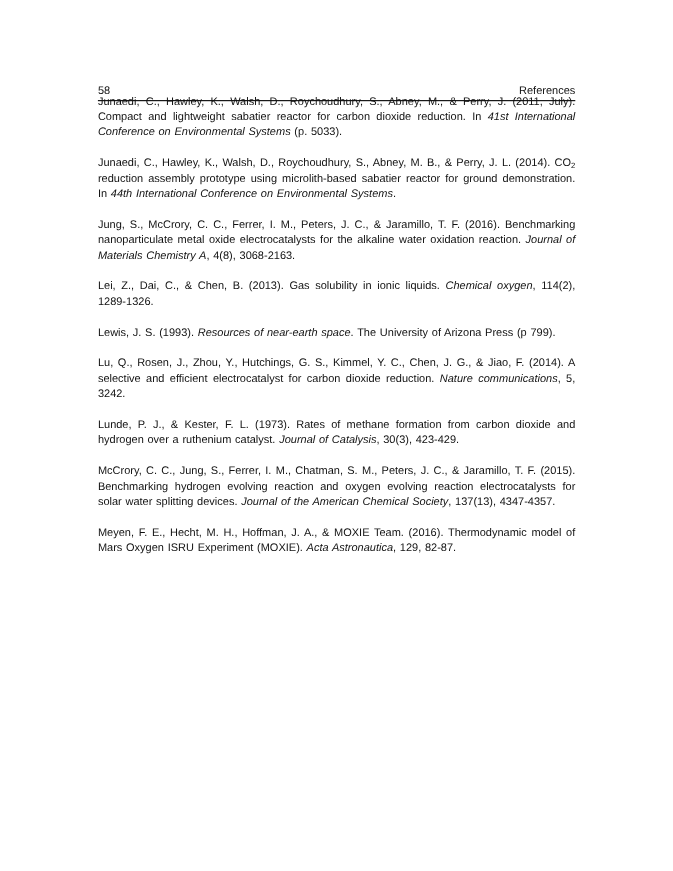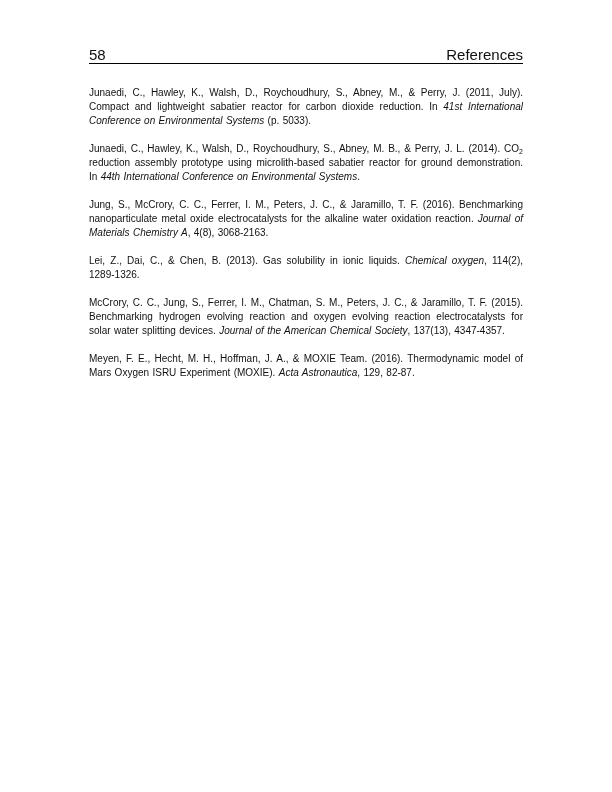--- a/index.html
+++ b/index.html
@@ -14,27 +14,27 @@
   .page {
     position: absolute;
     top: 0; left: 0;
     width: 612px;
     height: 792px;
     background: #ffffff;
     overflow: hidden;
   }
   .page-header {
     position: absolute;
-    top: 49px;
+    top: 77px;
     left: 89px;
     right: 89px;
     display: flex;
     justify-content: space-between;
     align-items: flex-end;
-    font-size: 15px;
+    font-size: 10px;
     line-height: 11px;
     padding-bottom: 3px;
     border-bottom: 1px solid #000000;
   }
   .page-number { font-weight: 400; }
   .header-title { font-weight: 400; }
   .references {
     position: absolute;
     top: 86px;
     left: 89px;
@@ -63,16 +63,19 @@
   <header class="page-header">
     <span class="page-number">58</span>
     <span class="header-title">References</span>
   </header>
 
   <main class="references">
       <p class="ref-entry"><span>Junaedi, C., Hawley, K., Walsh, D., Roychoudhury, S., Abney, M., &amp; Perry, J. (2011, July). Compact and lightweight sabatier reactor for carbon dioxide reduction. In </span><em>41st International Conference on Environmental Systems</em><span> (p. 5033).</span></p>
       <p class="ref-entry"><span>Junaedi, C., Hawley, K., Walsh, D., Roychoudhury, S., Abney, M. B., &amp; Perry, J. L. (2014). CO</span><sub>2</sub><span> reduction assembly prototype using microlith-based sabatier reactor for ground demonstration. In </span><em>44th International Conference on Environmental Systems</em><span>.</span></p>
       <p class="ref-entry"><span>Jung, S., McCrory, C. C., Ferrer, I. M., Peters, J. C., &amp; Jaramillo, T. F. (2016). Benchmarking nanoparticulate metal oxide electrocatalysts for the alkaline water oxidation reaction. </span><em>Journal of Materials Chemistry A</em><span>, 4(8), 3068-2163.</span></p>
       <p class="ref-entry"><span>Lei, Z., Dai, C., &amp; Chen, B. (2013). Gas solubility in ionic liquids. </span><em>Chemical oxygen</em><span>, 114(2), 1289-1326.</span></p>
+      <p class="ref-entry"><span>Lewis, J. S. (1993). </span><em>Resources of near-earth space</em><span>. The University of Arizona Press (p 799).</span></p>
+      <p class="ref-entry"><span>Lu, Q., Rosen, J., Zhou, Y., Hutchings, G. S., Kimmel, Y. C., Chen, J. G., &amp; Jiao, F. (2014). A selective and efficient electrocatalyst for carbon dioxide reduction. </span><em>Nature communications</em><span>, 5, 3242.</span></p>
+      <p class="ref-entry"><span>Lunde, P. J., &amp; Kester, F. L. (1973). Rates of methane formation from carbon dioxide and hydrogen over a ruthenium catalyst. </span><em>Journal of Catalysis</em><span>, 30(3), 423-429.</span></p>
       <p class="ref-entry"><span>McCrory, C. C., Jung, S., Ferrer, I. M., Chatman, S. M., Peters, J. C., &amp; Jaramillo, T. F. (2015). Benchmarking hydrogen evolving reaction and oxygen evolving reaction electrocatalysts for solar water splitting devices. </span><em>Journal of the American Chemical Society</em><span>, 137(13), 4347-4357.</span></p>
       <p class="ref-entry"><span>Meyen, F. E., Hecht, M. H., Hoffman, J. A., &amp; MOXIE Team. (2016). Thermodynamic model of Mars Oxygen ISRU Experiment (MOXIE). </span><em>Acta Astronautica</em><span>, 129, 82-87.</span></p>
     </main>
 </div>
 
 </body></html>

